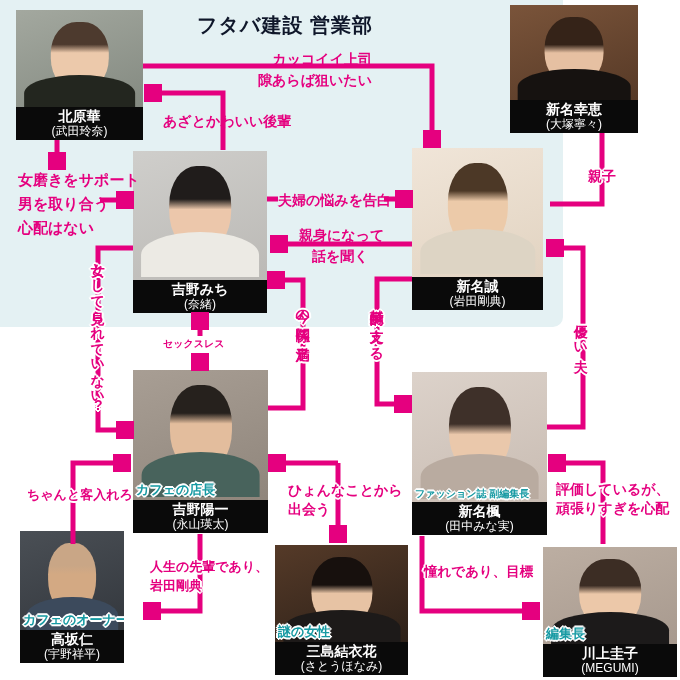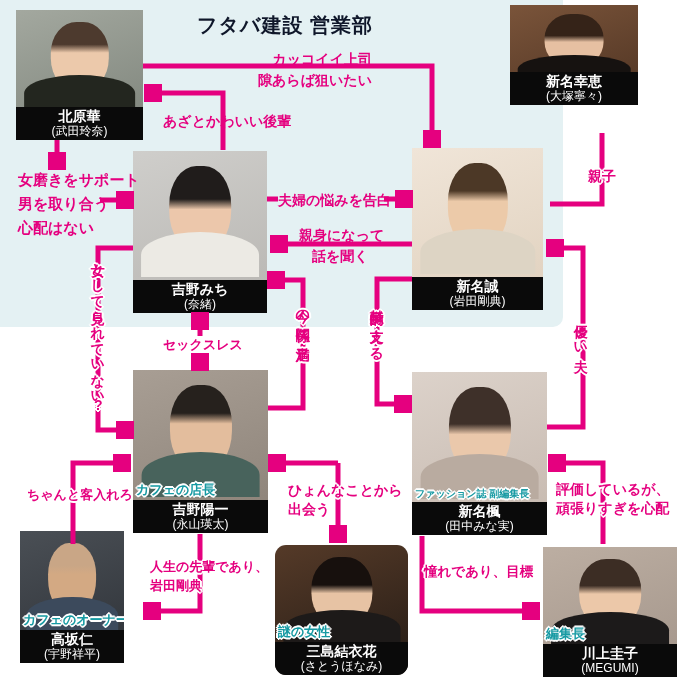--- a/index.html
+++ b/index.html
@@ -27,46 +27,46 @@
   .ph-body{position:absolute;bottom:22%;left:50%;transform:translateX(-50%);
     width:88%;height:28%;border-radius:50% 50% 0 0;background:var(--cloth);}
   .namebar{position:absolute;left:0;right:0;bottom:0;height:33px;background:#0a0a0a;
     color:#ffffff;text-align:center;line-height:1.12;padding-top:2px;box-sizing:border-box;}
   .nm{font-size:14px;font-weight:bold;}
   .ac{font-size:12px;}
   .role{position:absolute;left:3px;bottom:34px;font-weight:bold;color:#179aa3;font-size:13px;
     text-shadow:-1px -1px 0 #fff,1px -1px 0 #fff,-1px 1px 0 #fff,1px 1px 0 #fff,0 -2px 0 #fff,0 2px 0 #fff,-2px 0 0 #fff,2px 0 0 #fff;
     white-space:nowrap;}
   .p1{left:16px;top:10px;width:127px;height:130px;--bg1:#a3a89f;--bg2:#7d837a;--hair:#4d3a2e;--skin:#ecc9ab;--cloth:#23261f;}
-  .p2{left:510px;top:5px;width:128px;height:100px;--bg1:#7a543a;--bg2:#4e3322;--hair:#352318;--skin:#e6c0a2;--cloth:#161210;--hairpct:40%;}
+  .p2{left:510px;top:5px;width:128px;height:128px;--bg1:#7a543a;--bg2:#4e3322;--hair:#352318;--skin:#e6c0a2;--cloth:#161210;--hairpct:40%;}
   .p3{left:133px;top:151px;width:134px;height:162px;--bg1:#cfcecb;--bg2:#b7b5b1;--hair:#201c1b;--skin:#ecc7ab;--cloth:#eceae4;--hairpct:38%;}
   .p4{left:412px;top:148px;width:131px;height:162px;--bg1:#f0e5d8;--bg2:#dfd0bd;--hair:#4c3826;--skin:#eccaa9;--cloth:#ddd4c4;}
   .p5{left:133px;top:370px;width:135px;height:163px;--bg1:#a89e94;--bg2:#8b8177;--hair:#26211d;--skin:#e3bd9d;--cloth:#48635c;}
   .p6{left:412px;top:372px;width:135px;height:163px;--bg1:#dcd2ca;--bg2:#c5b8ae;--hair:#3e3029;--skin:#eac8ab;--cloth:#b9aba0;--hairpct:42%;}
   .p7{left:12px;top:531px;width:104px;height:132px;margin-left:8px;--bg1:#4a4f55;--bg2:#2e3238;--hair:#c9a686;--skin:#d3a983;--cloth:#3c4a5c;}
-  .p8{left:275px;top:545px;width:133px;height:130px;border-radius:11px;--bg1:#553a28;--bg2:#241b15;--hair:#17100d;--skin:#e7c3a4;--cloth:#1d1a19;--hairpct:40%;}
+  .p8{left:275px;top:545px;width:133px;height:130px;--bg1:#553a28;--bg2:#241b15;--hair:#17100d;--skin:#e7c3a4;--cloth:#1d1a19;--hairpct:40%;}
   .p9{left:543px;top:547px;width:134px;height:130px;--bg1:#bcaea2;--bg2:#a3958a;--hair:#3c2d24;--skin:#ecc8a9;--cloth:#1c1a1a;--hairpct:38%;}
   
   #wires{position:absolute;left:0;top:0;z-index:3;pointer-events:none;}
   #wires path{stroke:#e5007f;stroke-width:5;fill:none;}
   
   .rel{position:absolute;z-index:4;color:#e5007f;font-weight:bold;font-size:14px;
     line-height:1.3;white-space:nowrap;}
   .halo{text-shadow:-1px -1px 0 #fff,1px -1px 0 #fff,-1px 1px 0 #fff,1px 1px 0 #fff,0 -2px 0 #fff,0 2px 0 #fff,-2px 0 0 #fff,2px 0 0 #fff;}
   .vtext{writing-mode:vertical-rl;text-orientation:upright;letter-spacing:1px;}
   #rel-kakkoii{left:258px;top:49px;line-height:21px;text-align:right;}
   #rel-azato{left:163px;top:112px;}
   #rel-support{left:18px;top:168px;font-size:15px;line-height:24px;}
   #rel-fufu{left:278px;top:191px;}
   #rel-shinmi1{left:299px;top:226px;}
   #rel-shinmi2{left:312px;top:247px;}
   #rel-oyako{left:588px;top:167px;}
   #rel-yasashii{left:572px;top:314px;}
   #rel-onna{left:89px;top:253px;letter-spacing:0;}
-  #rel-sexless{left:163px;top:337px;font-size:13px;}
+  #rel-sexless{left:163px;top:337px;font-size:10px;}
   #rel-imano{left:294px;top:299px;}
   #rel-kenshin{left:368px;top:299px;}
   #rel-chanto{left:27px;top:487px;font-size:13px;}
   #rel-hyonna{left:288px;top:481px;line-height:19px;}
   #rel-jinsei{left:150px;top:557px;font-size:13px;line-height:19px;}
   #rel-hyouka{left:556px;top:480px;line-height:19px;}
   #rel-akogare{left:424px;top:563px;font-size:13.5px;}
 </style>
 </head>
 <body>

